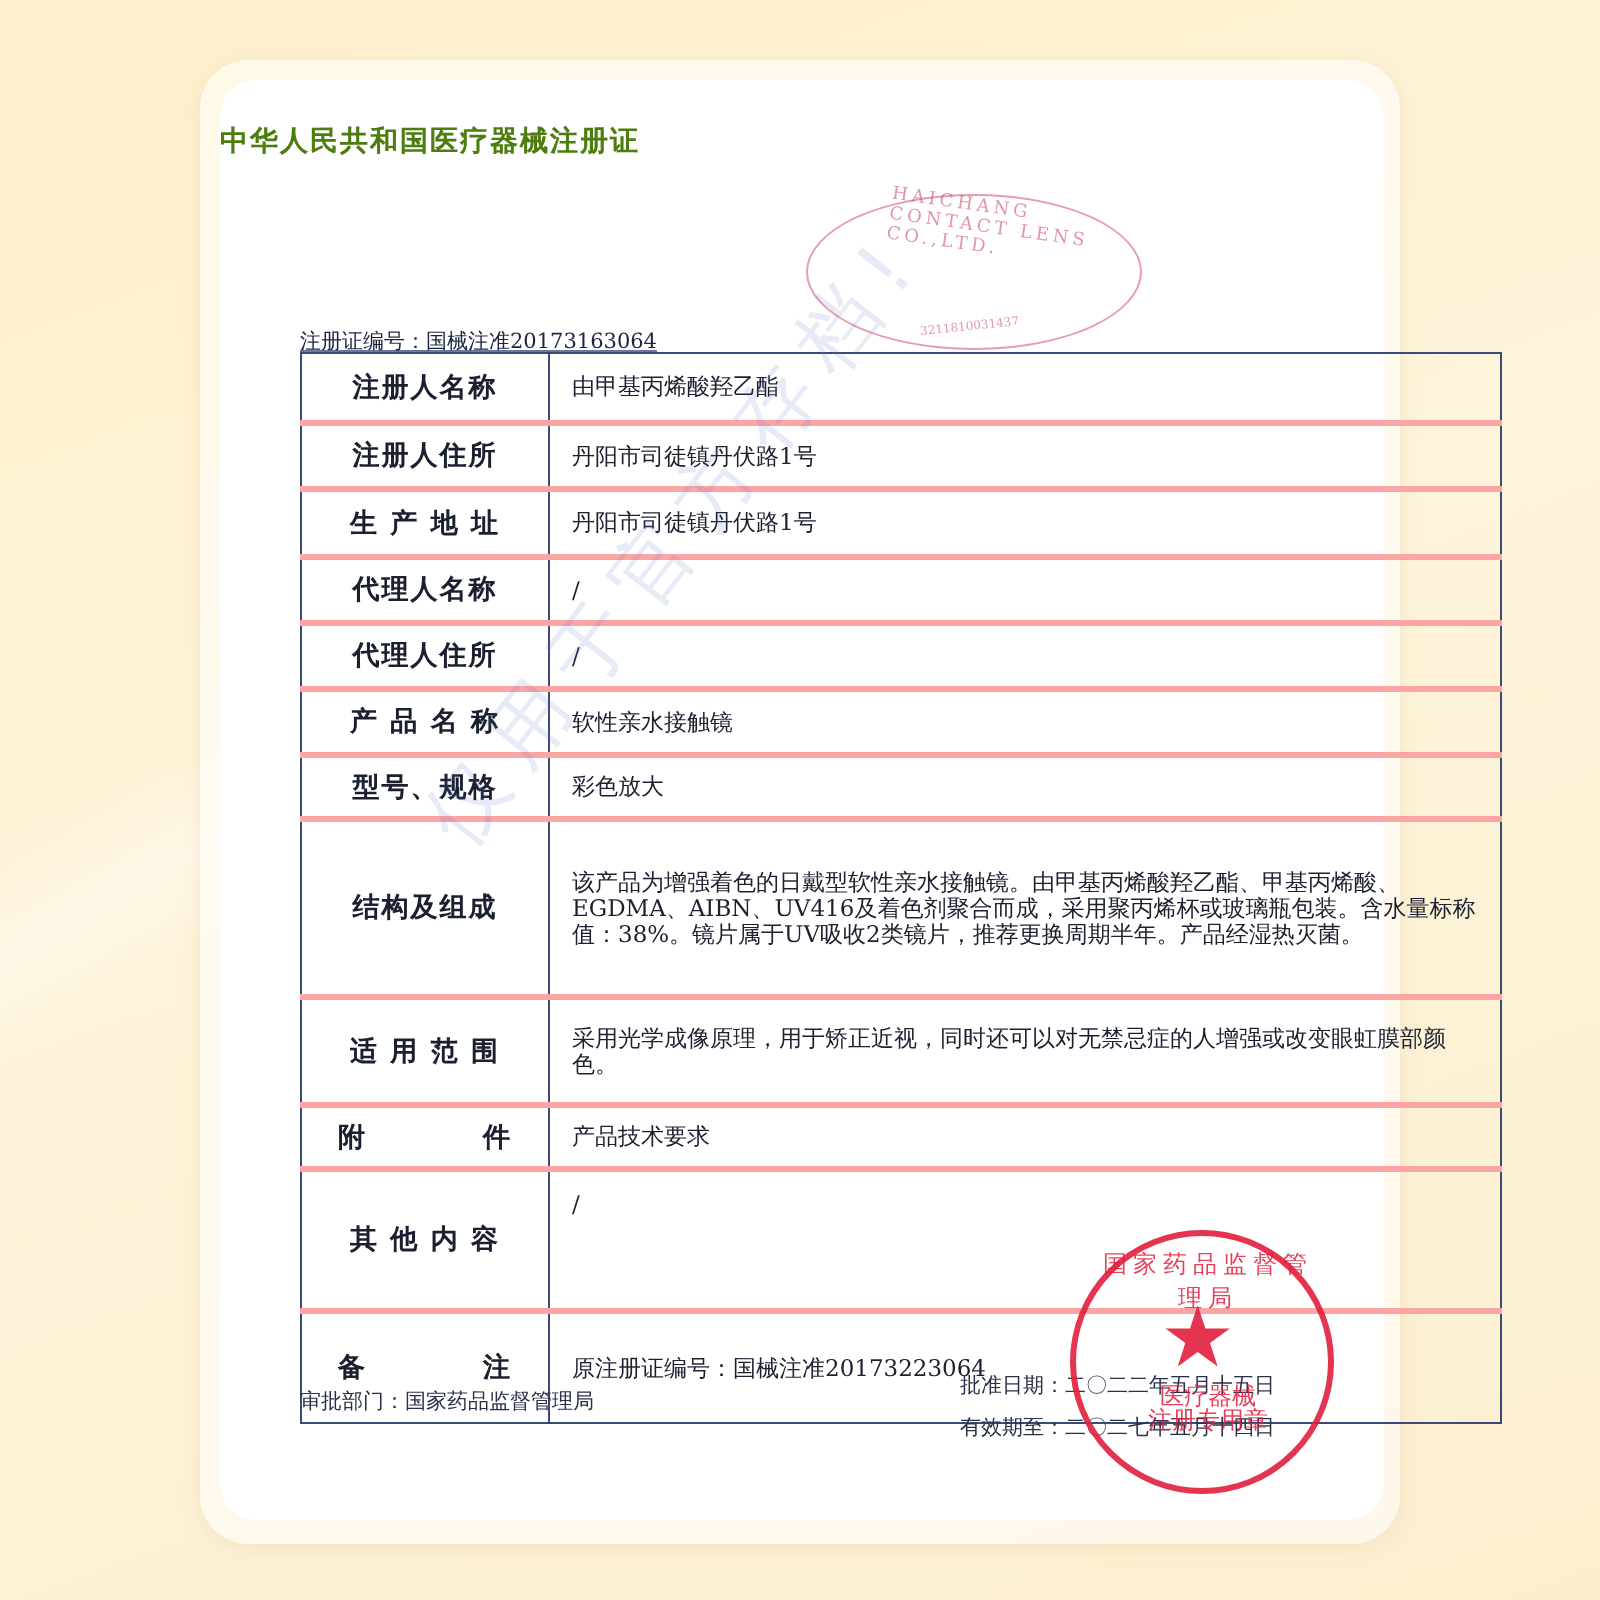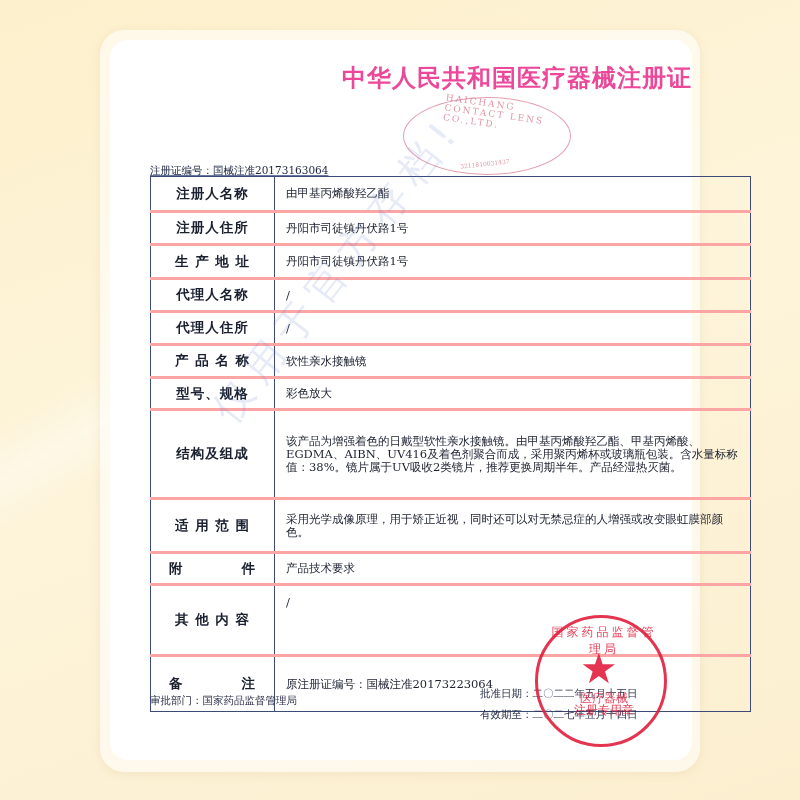--- a/index.html
+++ b/index.html
@@ -21,24 +21,24 @@
     background: rgba(255,255,255,0.55);
     box-shadow: 0 2px 10px rgba(200,170,120,0.18);
   }
   .card {
     position: absolute; left: 110px; top: 40px; width: 582px; height: 720px;
     border-radius: 18px;
     background: #ffffff;
   }
   .title {
     position: absolute; left: 110px; top: 62px; width: 582px;
-    text-align: right;
+    text-align: left;
     font-family: "DejaVu Sans", "Liberation Sans", sans-serif;
-    font-weight: bold; font-size: 24px; letter-spacing: 1px;
-    color: #ec4899;
+    font-weight: bold; font-size: 14px; letter-spacing: 1px;
+    color: #4d7c0f;
   }
   .reg-no {
     position: absolute; left: 150px; top: 128px;
     font-size: 10.5px; color: #1c2540;
     text-decoration: underline; text-decoration-color: #6a78a0; margin-top: 36px;
   }
   table.cert {
     position: absolute; left: 150px; top: 128px; width: 601px;
     border-collapse: collapse;
     border: 1.5px solid #3c4a78;

